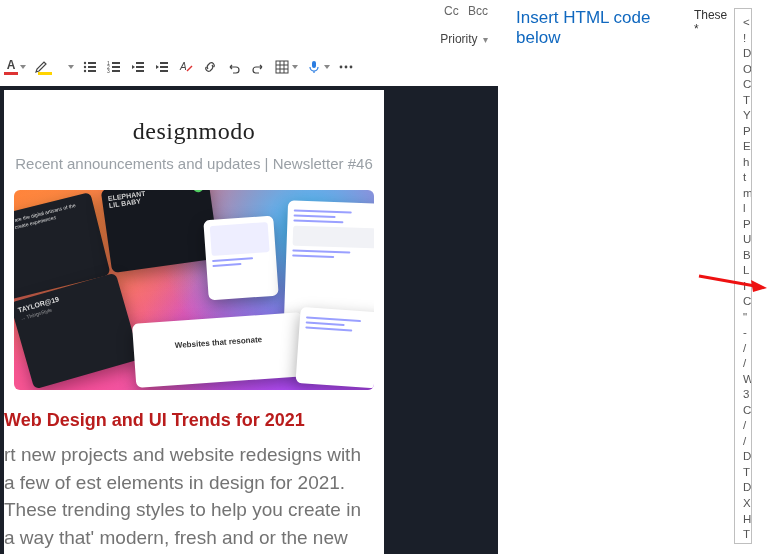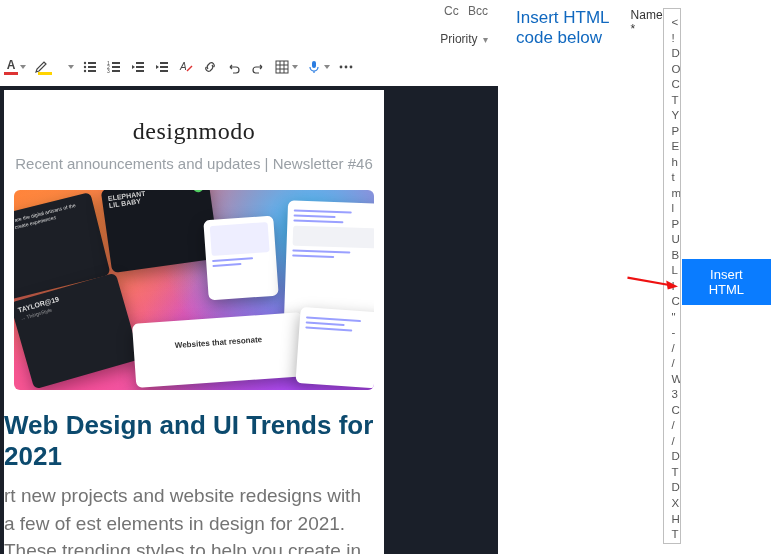--- a/index.html
+++ b/index.html
@@ -121,23 +121,23 @@
   .c4{top:12px;left:272px;width:95px;height:120px;transform:rotate(2deg);}
   .c5{top:96px;left:6px;width:110px;height:90px;transform:rotate(-16deg);}
   .c6{top:128px;left:120px;width:170px;height:64px;transform:rotate(-4deg);}
   .c7{top:120px;left:284px;width:90px;height:76px;transform:rotate(4deg);}
   .bars span{display:block;height:2px;background:#9aa0ff;margin:3px 0;border-radius:1px;}
   .bars span:nth-child(1){width:70%;}
   .bars span:nth-child(2){width:50%;}
   .bars span:nth-child(3){width:60%;}
 
   .headline {
-    font-size: 26px;
+    font-size: 18px;
     font-weight: 700;
-    color: #0c4a6e;
+    color: #b91c1c;
     padding: 6px 4px 10px 0;
   }
   .body-text {
     font-size: 19px;
     line-height: 1.45;
     color: #737373;
     padding-right: 12px;
   }
 
   
@@ -394,21 +394,21 @@
       </div>
 
       <div class="headline">Web Design and UI Trends for 2021</div>
       <div class="body-text">rt new projects and website redesigns with a few of est elements in design for 2021. These trending styles to help you create in a way that' modern, fresh and or the new year.</div>
     </div>
   </div>
 </div>
 
 <div class="right-pane">
   <div class="panel-title">Insert HTML code below</div>
-  <div class="field-label">Name *</div>
+  <div class="field-label">These *</div>
   <textarea class="code-box" style="">&lt;!DOCTYPE html PUBLIC "-//W3C//DTD XHTML 1.0 Transitional//EN" "http://www.w3.org/TR/xhtml1/DTD/xhtml1-transitional.dtd"&gt;
 &lt;html xmlns="http://www.w3.org/1999/xhtml" xmlns:v="urn:schemas-microsoft-com:vml" xmlns:o="urn:schemas-microsoft-com:office:office"&gt;
 &lt;head&gt;
   &lt;meta http-equiv="Content-Type" content="text/html; charset=utf-8"&gt;
   &lt;!--[if !mso]&gt; &lt;!-- --&gt;
   &lt;meta http-equiv="X-UA-Compatible" content="IE=edge"&gt;
   &lt;!--&lt;![endif]--&gt;
   &lt;meta name="viewport" content="width=device-width, initial-scale=1.0"&gt;
   &lt;meta name="format-detection" content="telephone=no"&gt;
   &lt;meta name="x-apple-disable-message-reformatting"&gt;
@@ -427,15 +427,14 @@
    .ExternalClass p,
    .ExternalClass td,
    .ExternalClass div,
    .ExternalClass span,</textarea>
 
   <div class="insert-row">
     <svg class="arrow" viewBox="0 0 70 20">
       <line x1="2" y1="4" x2="58" y2="14" stroke="#e11" stroke-width="3"></line>
       <polygon points="70,16 54,8 56,20" fill="#e11"></polygon>
     </svg>
-    <button class="insert-btn">Insert HTML</button>
   </div>
 </div>
 
 </body></html>

